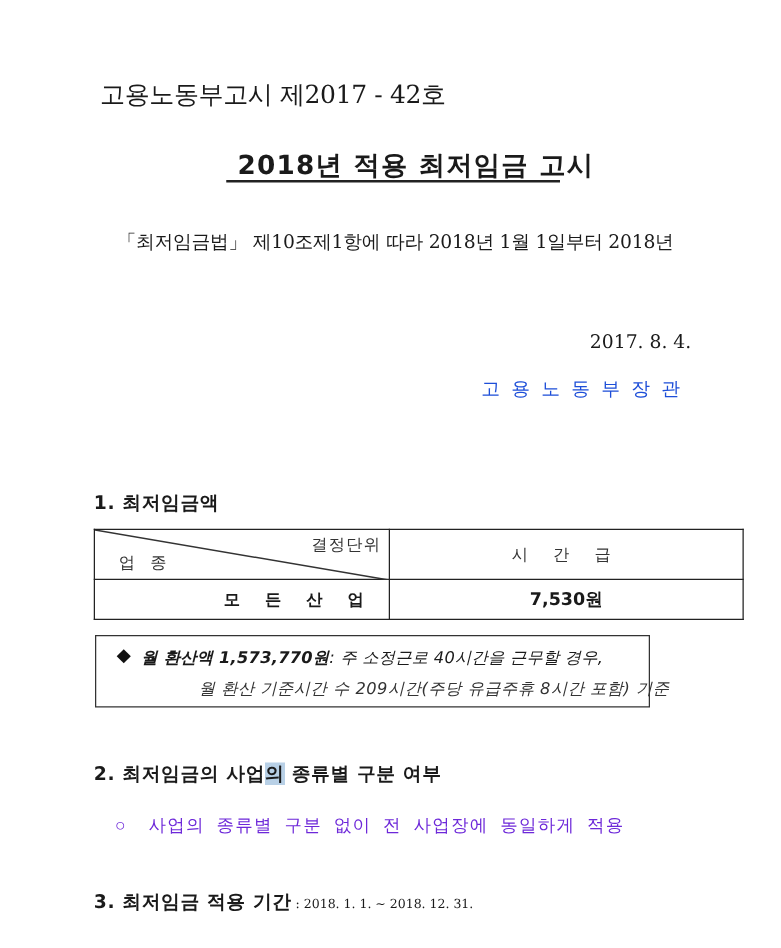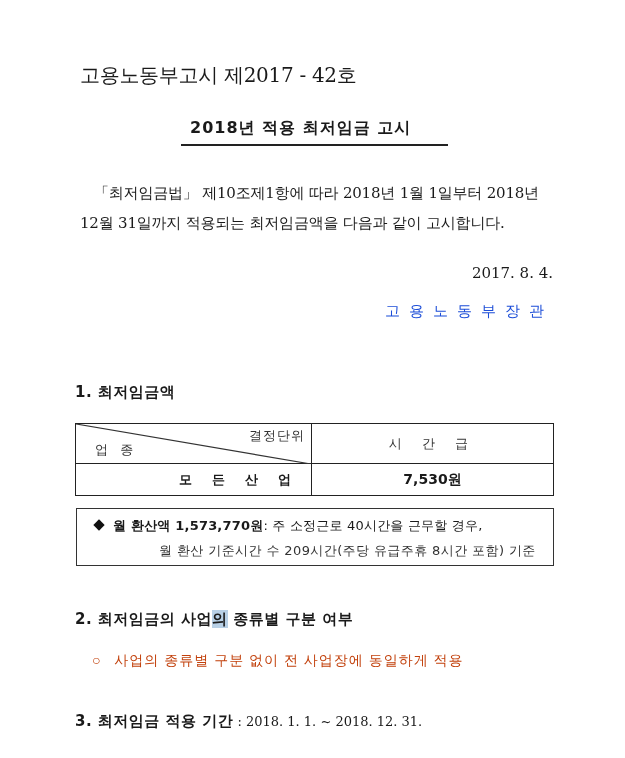--- a/index.html
+++ b/index.html
@@ -4,70 +4,69 @@
   <style>
     html, body { margin: 0; padding: 0; }
     body {
       width: 625px; height: 758px; background: #ffffff; position: relative; overflow: hidden;
       font-family: "DejaVu Serif", "Liberation Serif", serif; color: #1a1a1a;
     }
     .abs { position: absolute; white-space: nowrap; }
     .notice-no { left: 80px; top: 62px; font-size: 20px; letter-spacing: -0.3px; }
     .title {
       left: 190px; top: 118px; font-family: "DejaVu Sans", "Liberation Sans", sans-serif;
-      font-weight: bold; font-size: 16px; letter-spacing: 1px;
+      font-weight: bold; font-size: 21px; letter-spacing: 1px;
     }
     .title-underline { position: absolute; left: 181px; top: 144px; width: 267px; height: 2px; background: #222; }
     .body-para { left: 80px; top: 178px; font-size: 15px; line-height: 30px; letter-spacing: -0.2px; }
     .body-para .l2 { margin-left: 0; }
     .date { right: 72px; top: 264px; font-size: 15px; }
     .minister { right: 72px; top: 302px; font-size: 15px; letter-spacing: 9px; color: #1d4ed8; margin-left: 15px; }
     .h-sec {
       font-family: "DejaVu Sans", "Liberation Sans", sans-serif; font-weight: bold; font-size: 15px; letter-spacing: 0.5px;
     }
-    .sec1 { left: 75px; top: 383px; }
+    .sec1 { left: 75px; top: 393px; }
     table.wage {
-      position: absolute; left: 75px; top: 423px; width: 479px; height: 73px;
+      position: absolute; left: 75px; top: 423px; width: 520px; height: 73px;
       border-collapse: collapse; font-family: "DejaVu Sans", "Liberation Sans", sans-serif; font-size: 13px;
     }
     table.wage td { border: 1.5px solid #222; padding: 0; }
     table.wage tr.hdr { height: 40px; }
     table.wage tr.row { height: 32px; }
     .diag-cell { position: relative; width: 235px; }
     .diag-cell svg { position: absolute; left: 0; top: 0; }
     .diag-top { position: absolute; right: 6px; top: 3px; color: #333; letter-spacing: 1px; }
     .diag-bot { position: absolute; left: 19px; bottom: 4px; color: #333; letter-spacing: 4px; }
     .hdr-right { text-align: center; color: #333; letter-spacing: 8px; }
     .row-left { text-align: right; font-weight: bold; letter-spacing: 20px; margin-top: 40px; }
     .row-right { text-align: center; font-weight: bold; font-size: 14px; }
     .note-box {
-      position: absolute; left: 76px; top: 508px; width: 478px; height: 58px; border: 1.5px solid #333;
-      font-family: "DejaVu Sans", "Liberation Sans", sans-serif; font-size: 13px; box-sizing: border-box;
+      position: absolute; left: 76px; top: 508px; width: 444px; height: 58px; border: 1.5px solid #333;
+      font-family: "DejaVu Sans", "Liberation Sans", sans-serif; font-size: 13px; box-sizing: border-box; font-style: italic;
     }
     .note-l1 { position: absolute; left: 14px; top: 8px; white-space: nowrap; letter-spacing: 0.2px; }
     .note-l2 { position: absolute; left: 42px; top: 33px; white-space: nowrap; color: #333; letter-spacing: 0.4px; margin-left: 40px; }
     .note-l1 b { font-weight: bold; }
     .diamond { display: inline-block; width: 8px; height: 8px; background: #111; transform: rotate(45deg); margin: 0 10px 1px 4px; }
     .sec2 { left: 75px; top: 610px; }
     .hl { background: #b8d0e6; }
-    .sec2-item { left: 92px; top: 652px; font-family: Liberation Sans, sans-serif; font-size: 14px; color: #c2410c; letter-spacing: 1px; }
+    .sec2-item { left: 92px; top: 652px; font-family: Liberation Mono, monospace; font-size: 14px; color: #6d28d9; letter-spacing: 1px; }
     .sec3 { left: 75px; top: 712px; }
-    .sec3 .val { font-family: "DejaVu Serif", "Liberation Serif", serif; font-weight: normal; font-size: 13px; letter-spacing: 0; }
+    .sec3 .val { font-family: "DejaVu Serif", "Liberation Serif", serif; font-weight: normal; font-size: 10px; letter-spacing: 0; }
   </style>
 </head>
 <body>
 
 <div class="abs notice-no">고용노동부고시 제2017 - 42호</div>
 
 <div class="abs title">2018년 적용 최저임금 고시</div>
 <div class="title-underline"></div>
 
 <div class="abs body-para">
   <div style="padding-left:14px">「최저임금법」 제10조제1항에 따라 2018년 1월 1일부터 2018년</div>
-  <div class="l2">12월 31일까지 적용되는 최저임금액을 다음과 같이 고시합니다.</div>
 </div>
 
 <div class="abs date">2017. 8. 4.</div>
 <div class="abs minister">고용노동부장관</div>
 
 <div class="abs h-sec sec1">1. 최저임금액</div>
 
 <table class="wage">
   <tbody>
       <tr class="hdr">

